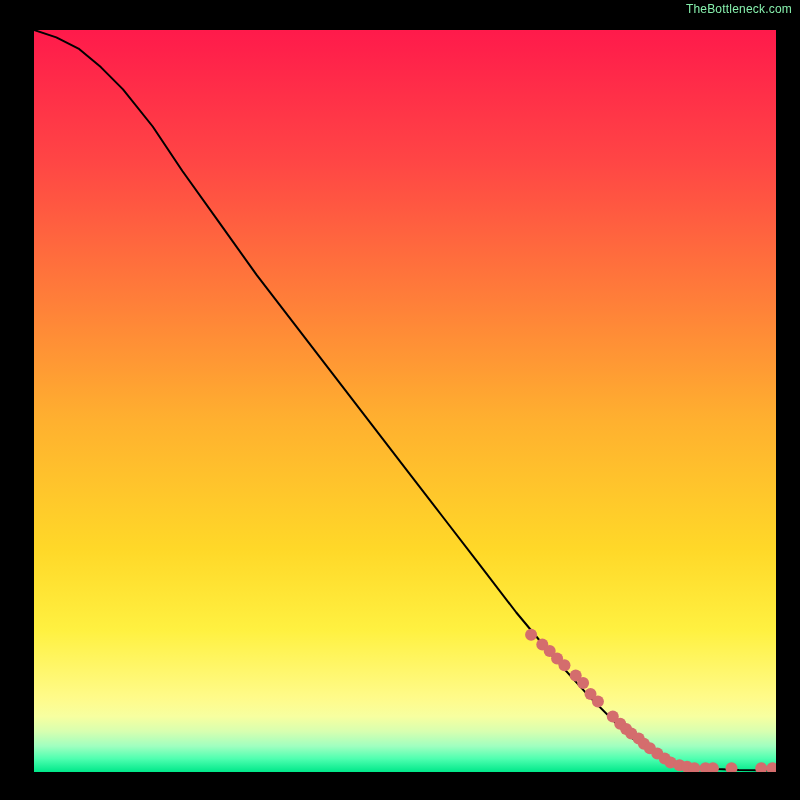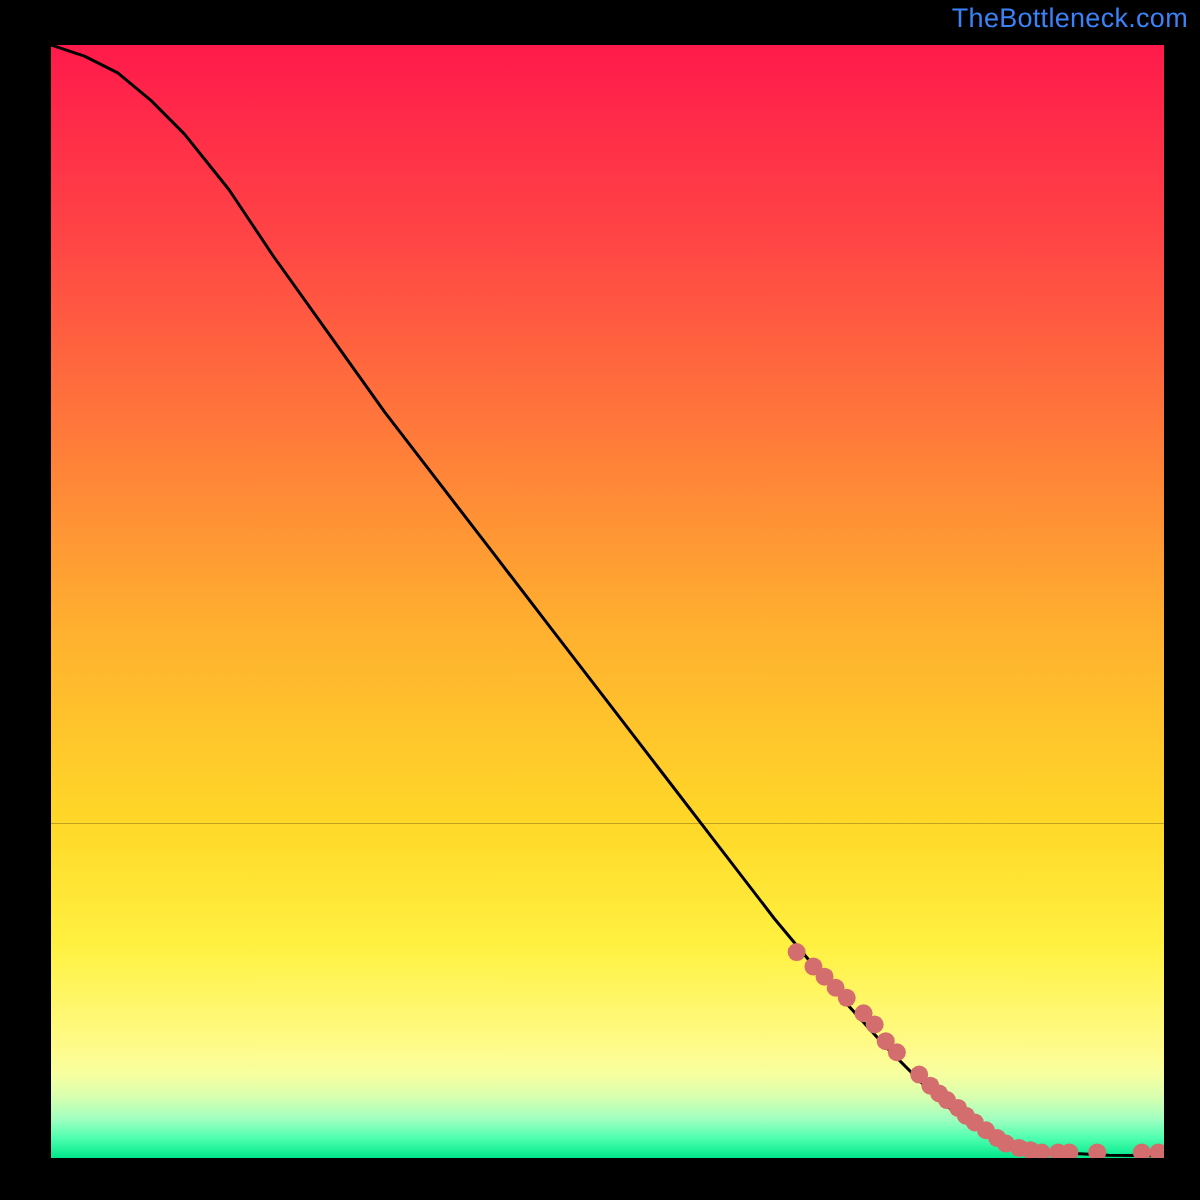--- a/index.html
+++ b/index.html
@@ -13,22 +13,22 @@
   .frame {
     position: relative;
     width: 800px;
     height: 800px;
     background: #000;
   }
   .watermark {
     position: absolute;
     top: 2px;
     right: 8px;
-    color: #3b82f6;
-    font-size: 18px;
+    color: #86efac;
+    font-size: 12px;
     font-weight: 500;
     letter-spacing: 0.2px;
     z-index: 10;
   }
   .plot-area {
     position: absolute;
     left: 34px;
     top: 30px;
     width: 742px;
     height: 742px;

